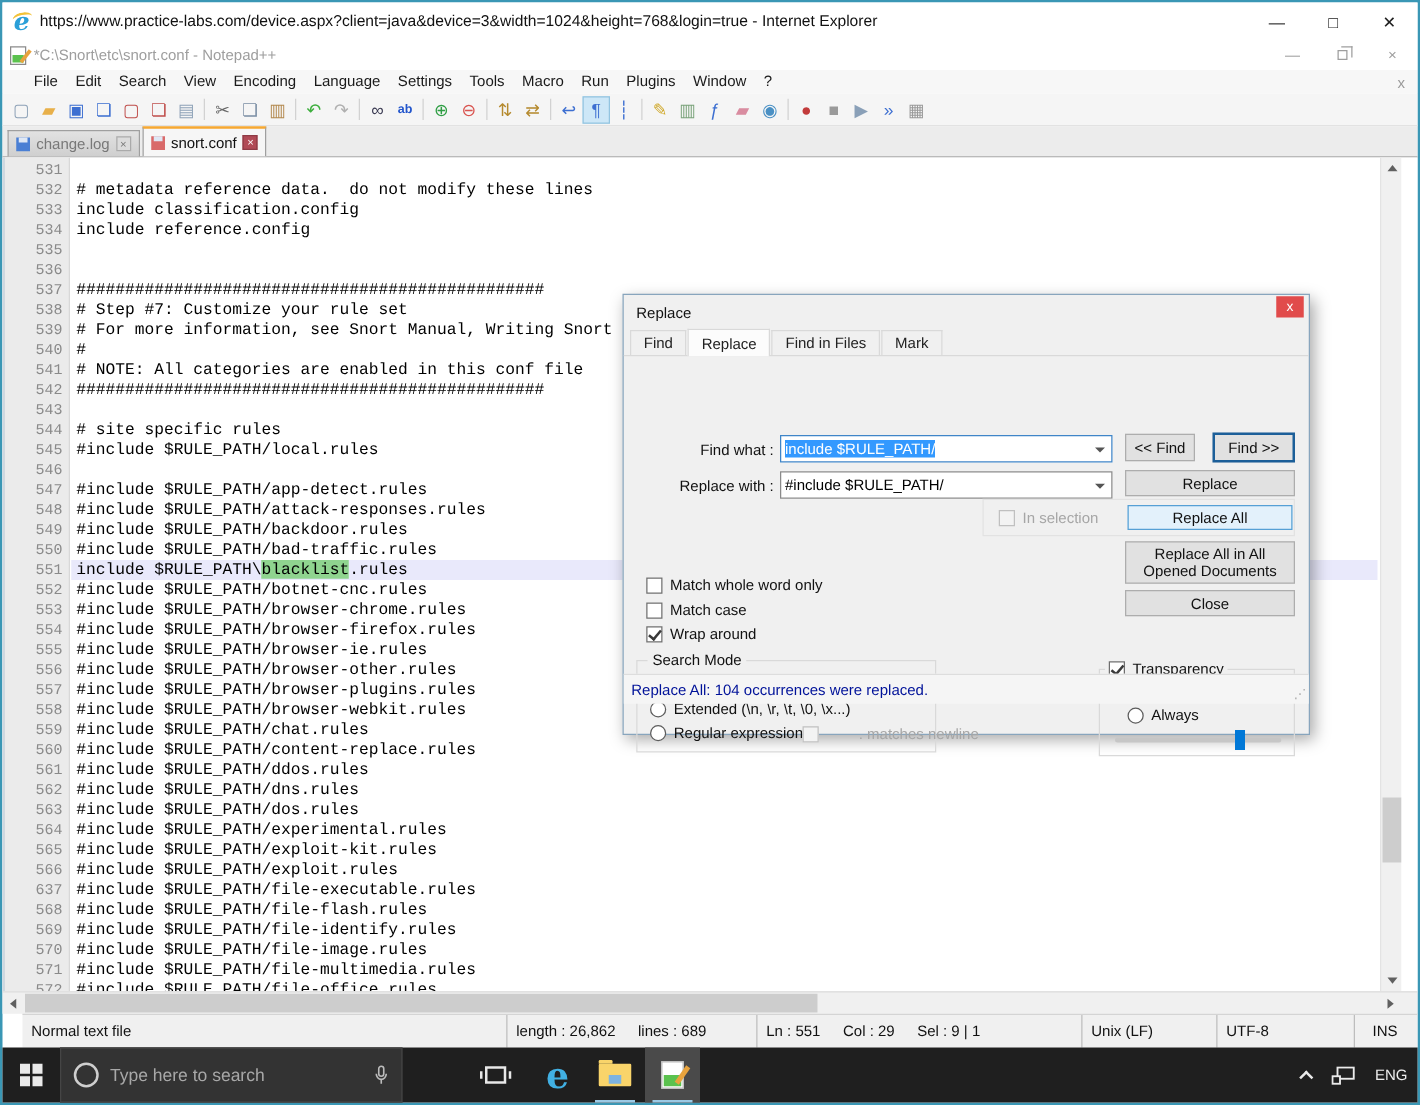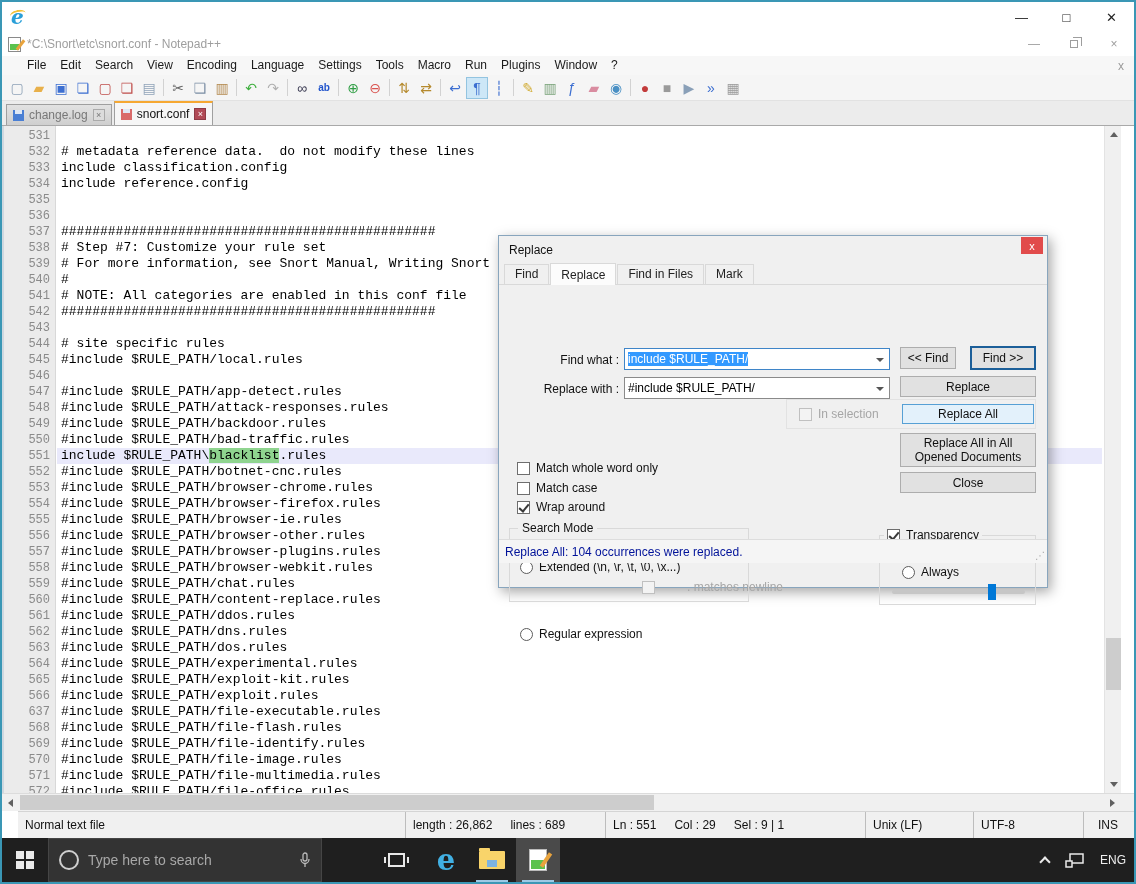--- a/index.html
+++ b/index.html
@@ -133,20 +133,21 @@
   .dlg-status { position:absolute; left:0; right:0; bottom:0; height:24px; background:#f5f5f5; border-top:1px solid #ddd; display:flex; align-items:center; padding-left:6px; color:#001299; }
   .grip { position:absolute; right:2px; bottom:2px; font-size:10px; color:#aaa; line-height:10px; }
 </style>
 </head>
 <body>
 
 <div class="ie-window">
 
   <div class="ie-titlebar">
     <span class="ie-logo">e</span>
+    <span class="ie-title">https://www.practice-labs.com/device.aspx?client=java&amp;device=3&amp;width=1024&amp;height=768&amp;login=true - Internet Explorer</span>
     <span class="win-controls">
       <span class="win-btn">—</span>
       <span class="win-btn">□</span>
       <span class="win-btn">✕</span>
     </span>
   </div>
 
   <div class="npp-titlebar">
     <span class="npp-logo"></span>
     <span class="npp-title">*C:\Snort\etc\snort.conf - Notepad++</span>
@@ -421,21 +422,21 @@
     <div class="groupbox" style="left:10px; top:243px; width:240px; height:74px;">
       <span class="group-label">Search Mode</span>
       <span class="ctl-row" style="left:10px; top:12px;">
           <span class="radio sel"></span>
           <span id="sm0">Normal</span>
         </span>
       <span class="ctl-row" style="left:10px; top:31px;">
           <span class="radio"></span>
           <span id="sm1">Extended (\n, \r, \t, \0, \x...)</span>
         </span>
-      <span class="ctl-row" style="left:10px; top:50px;margin-top:48px;">
+      <span class="ctl-row" style="left:10px; top:50px;">
           <span class="radio"></span>
           <span id="sm2">Regular expression</span>
         </span>
       <span class="ctl-row disabled" style="left:132px; top:51px;gap:32px;">
           <span class="cb disabled"></span>
           <span>. matches newline</span>
         </span>
     </div>
 
     <div class="groupbox" style="left:380px; top:250px; width:157px; height:70px;">

